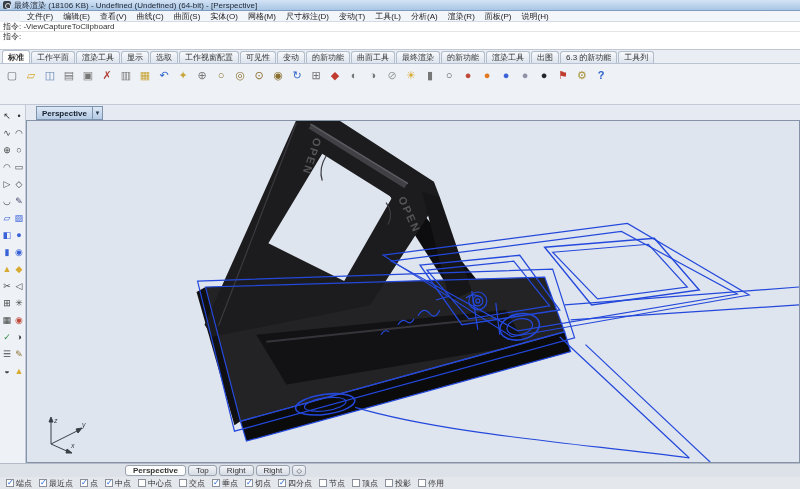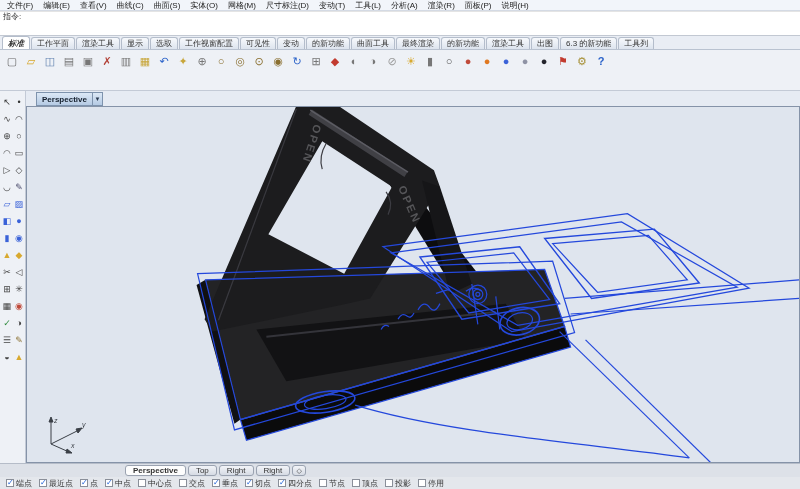--- a/index.html
+++ b/index.html
@@ -9,35 +9,35 @@
 
   
   .titlebar { height:11px; background:linear-gradient(#d3e3f6,#a9c6e4); border-bottom:1px solid #7f9cc0;
               display:flex; align-items:center; gap:3px; padding:0 3px; font-size:8px; color:#1c2430; white-space:nowrap; }
   .app-icon { width:8px; height:8px; background:#3a3f46; border-radius:2px; flex:0 0 auto; position:relative; }
   .app-icon::after { content:""; position:absolute; left:2px; top:2px; width:4px; height:4px;
                      border:1px solid #dfe6ef; border-radius:50% 50% 0 50%; }
 
   
   .menubar { height:11px; display:flex; align-items:center; padding:0 2px; font-size:8px; color:#222;
-             background:#f2f5fa; border-bottom:1px solid #d4dae4; white-space:nowrap; }
+             background:#f2f5fa; border-bottom:1px solid #d4dae4; white-space:nowrap;margin-left:20px; }
   .menu-item { padding:0 5px; }
 
   
   .cmd { background:#ffffff; border-bottom:1px solid #c2c8d2; font-size:8px; color:#333; }
   .cmd-line { height:9px; line-height:9px; padding:0 3px; white-space:nowrap; overflow:hidden; }
-  .cmd-prompt { height:24px; line-height:10px; border-top:1px solid #e4e4e4; }
+  .cmd-prompt { height:18px; line-height:10px; border-top:1px solid #e4e4e4; }
 
   
   .tabrow { height:14px; display:flex; align-items:flex-end; padding:0 2px; background:#e9edf4;
             border-bottom:1px solid #b9c2d0; font-size:8px; color:#333; white-space:nowrap; }
   .ttab { padding:0 5px; height:12px; display:flex; align-items:center; margin-right:1px;
           border:1px solid #b4bdcb; border-bottom:none; border-radius:3px 3px 0 0;
           background:linear-gradient(#f7f9fc,#dde4ee); }
-  .ttab[data-active="true"] { background:#ffffff; height:13px; font-weight:bold;font-style:italic; }
+  .ttab[data-active="true"] { background:#ffffff; height:13px; font-weight:bold; }
 
   
   .toolbar { height:41px; background:#eef1f6; border-bottom:1px solid #c3cad6; padding:2px 3px;
              display:flex; align-content:flex-start; gap:1px; flex-wrap:wrap; }
   .tbico { width:18px; height:18px; display:flex; align-items:center; justify-content:center;
            font-size:11px; border-radius:2px; }
 
   
   .main { flex:1; display:flex; min-height:0; }
   .sidebar { width:26px; background:#eef1f6; border-right:1px solid #c3cad6;
@@ -72,20 +72,24 @@
   .osnap-item { display:flex; align-items:center; gap:2px; }
   .osnap-box { width:8px; height:8px; border:1px solid #8a8f99; background:#fff;
                font-size:8px; line-height:6px; text-align:center; color:#1c5fd6; overflow:hidden; }
   .osnap-item[data-checked="true"] .osnap-box::after { content:"✓"; }
 </style>
 </head>
 <body>
 
 <div class="screen">
 
+  <div class="titlebar">
+    <span class="app-icon"></span>
+    <span>最终渲染 (18106 KB) - Undefined (Undefined) (64-bit) - [Perspective]</span>
+  </div>
 
   <div class="menubar">
 
       <span class="menu-item">文件(F)</span>
 
       <span class="menu-item">编辑(E)</span>
 
       <span class="menu-item">查看(V)</span>
 
       <span class="menu-item">曲线(C)</span>
@@ -105,20 +109,21 @@
       <span class="menu-item">分析(A)</span>
 
       <span class="menu-item">渲染(R)</span>
 
       <span class="menu-item">面板(P)</span>
 
       <span class="menu-item">说明(H)</span>
     </div>
 
   <div class="cmd">
+    <div class="cmd-line">指令: -ViewCaptureToClipboard</div>
     <div class="cmd-line cmd-prompt">指令:</div>
   </div>
 
   <div class="tabrow">
 
       <span class="ttab" data-active="true">标准</span>
 
       <span class="ttab" data-active="false">工作平面</span>
 
       <span class="ttab" data-active="false">渲染工具</span>

